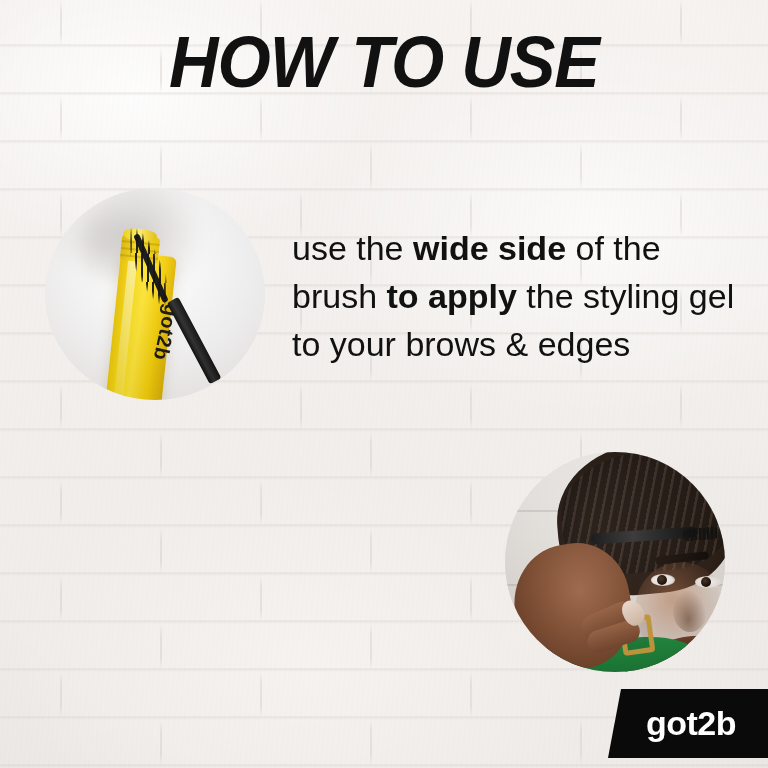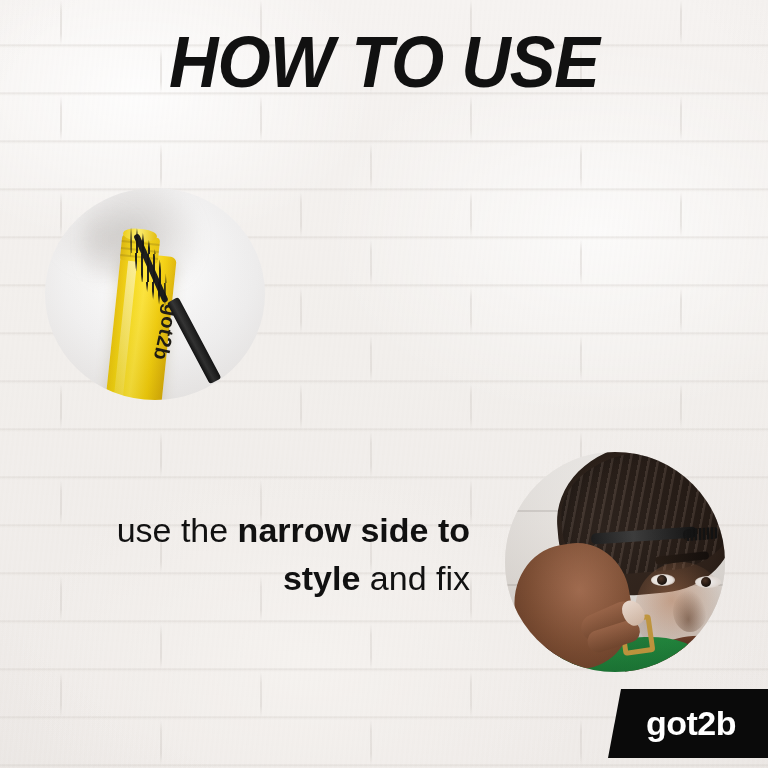--- a/index.html
+++ b/index.html
@@ -504,24 +504,24 @@
       <div class="tube-thread" style="top:20px;"></div>
     </div>
     <div class="tube-lip"></div>
 
     <div class="brush-handle"></div>
     <div class="brush-core"></div>
     <div class="brush-bristles"></div>
     <div class="photo-shade"></div>
   </div>
 
-
-  <div id="instruction-two" class="body-text">
-    <span><span>use the </span><b>narrow side</b><span> </span><b>to style</b><span> and fix</span></span>
+  <div id="instruction-one" class="body-text">
+    <span><span>use the </span><b>wide side</b><span> of the brush </span><b>to apply</b><span> the styling gel to your brows &amp; edges</span></span>
   </div>
+
 
   <div id="model-photo" class="photo-circle">
     <div class="m-wall"></div>
     <div class="m-wall-line" style="top:58px;"></div>
     <div class="m-wall-line" style="top:132px;"></div>
     <div class="m-hair"></div>
     <div class="m-braids"></div>
     <div class="m-hair-side"></div>
     <div class="m-face2"></div>
     <div class="m-cheek"></div>

